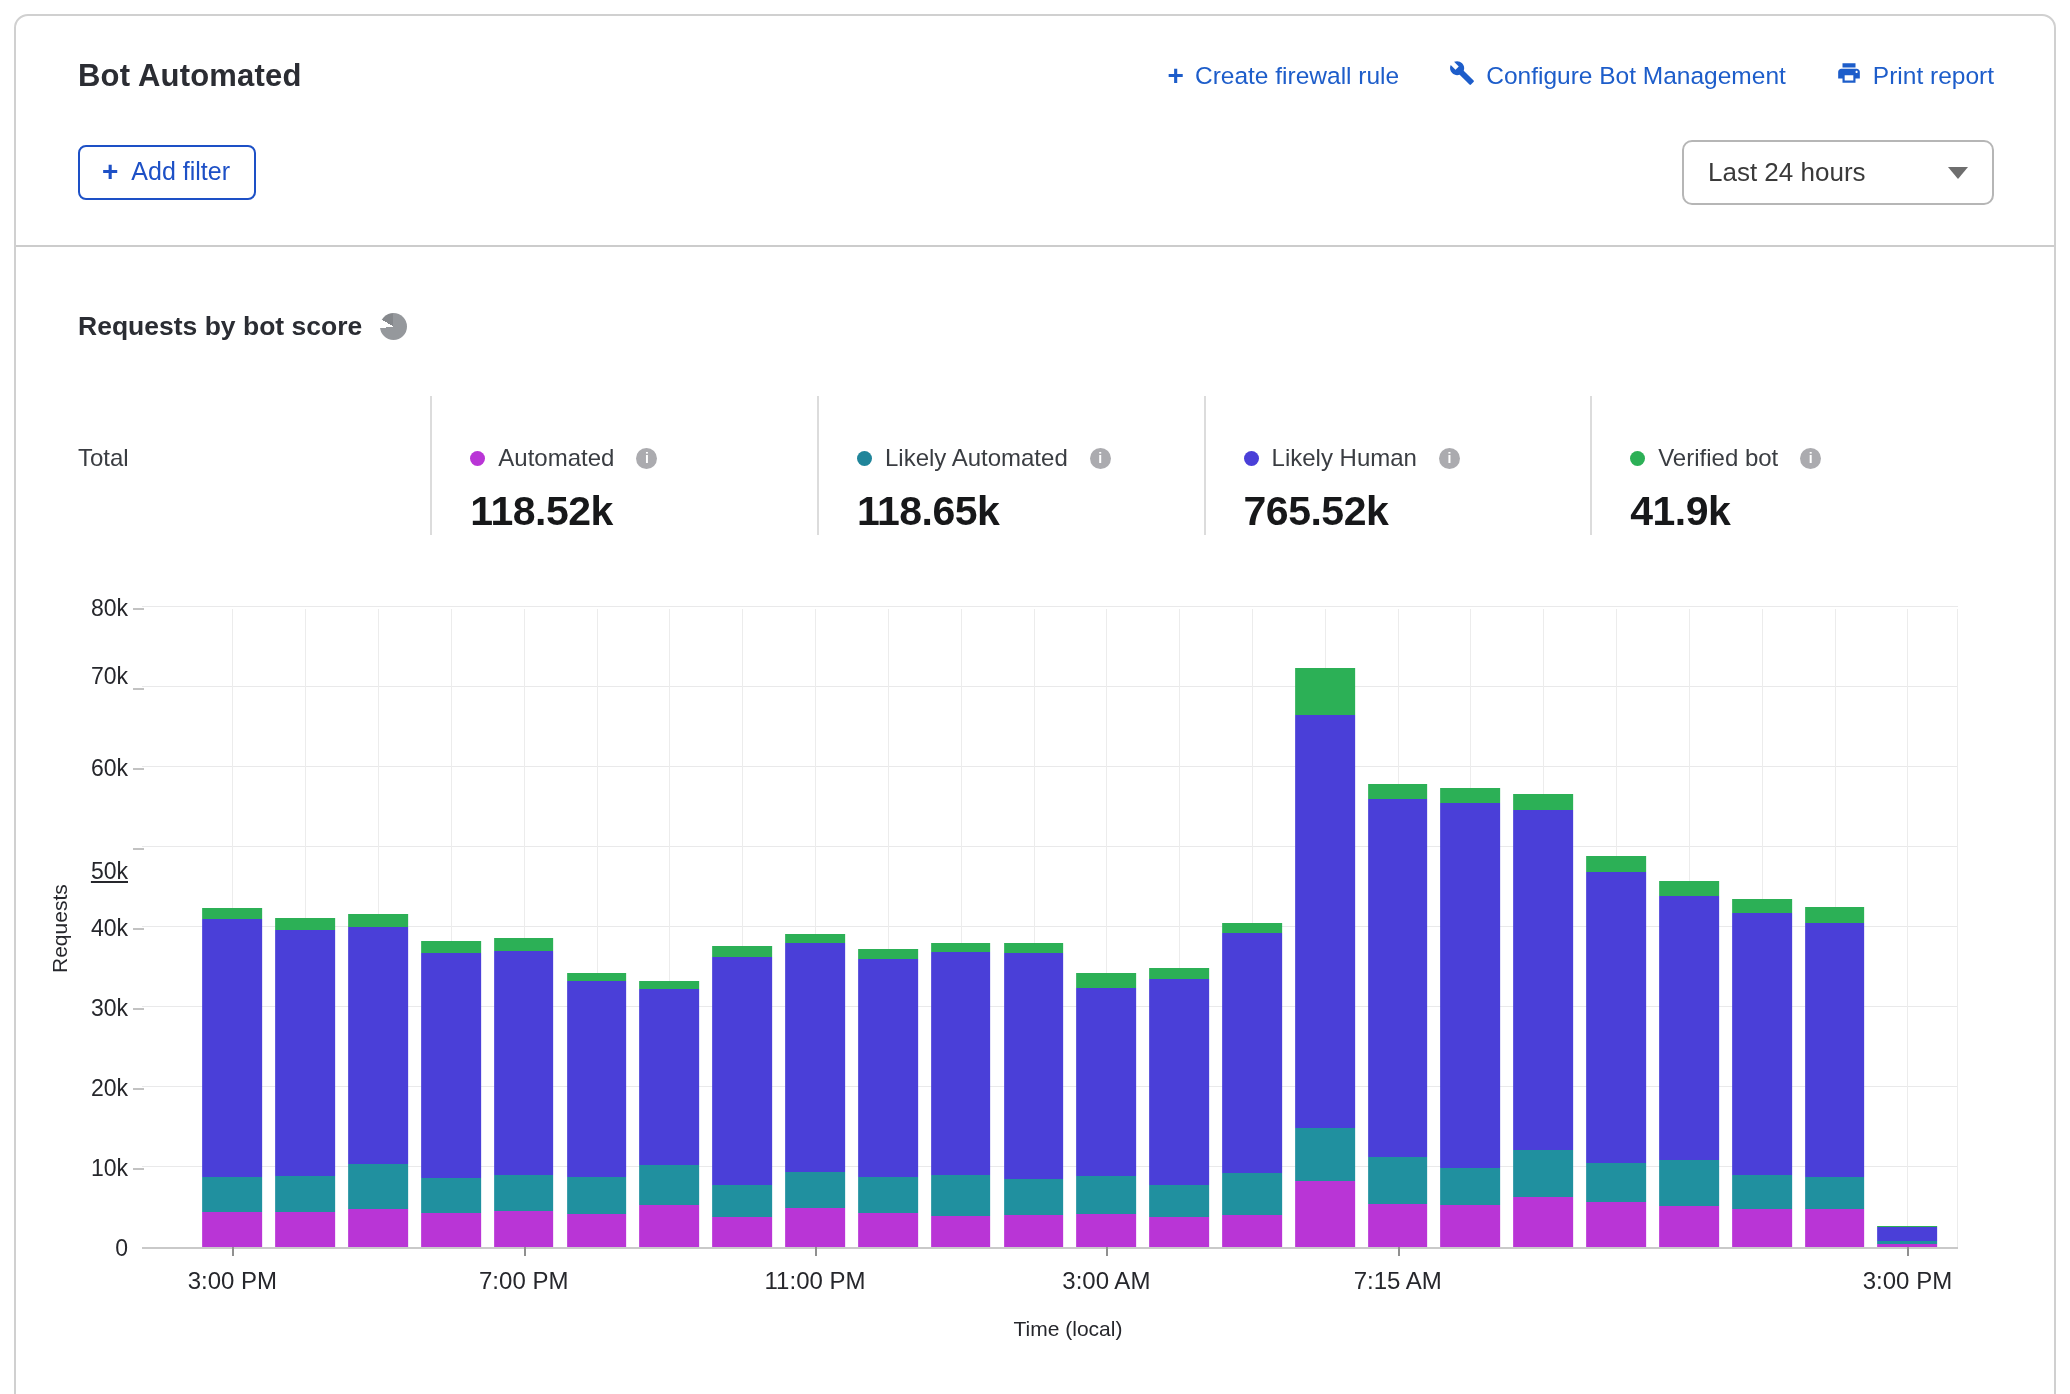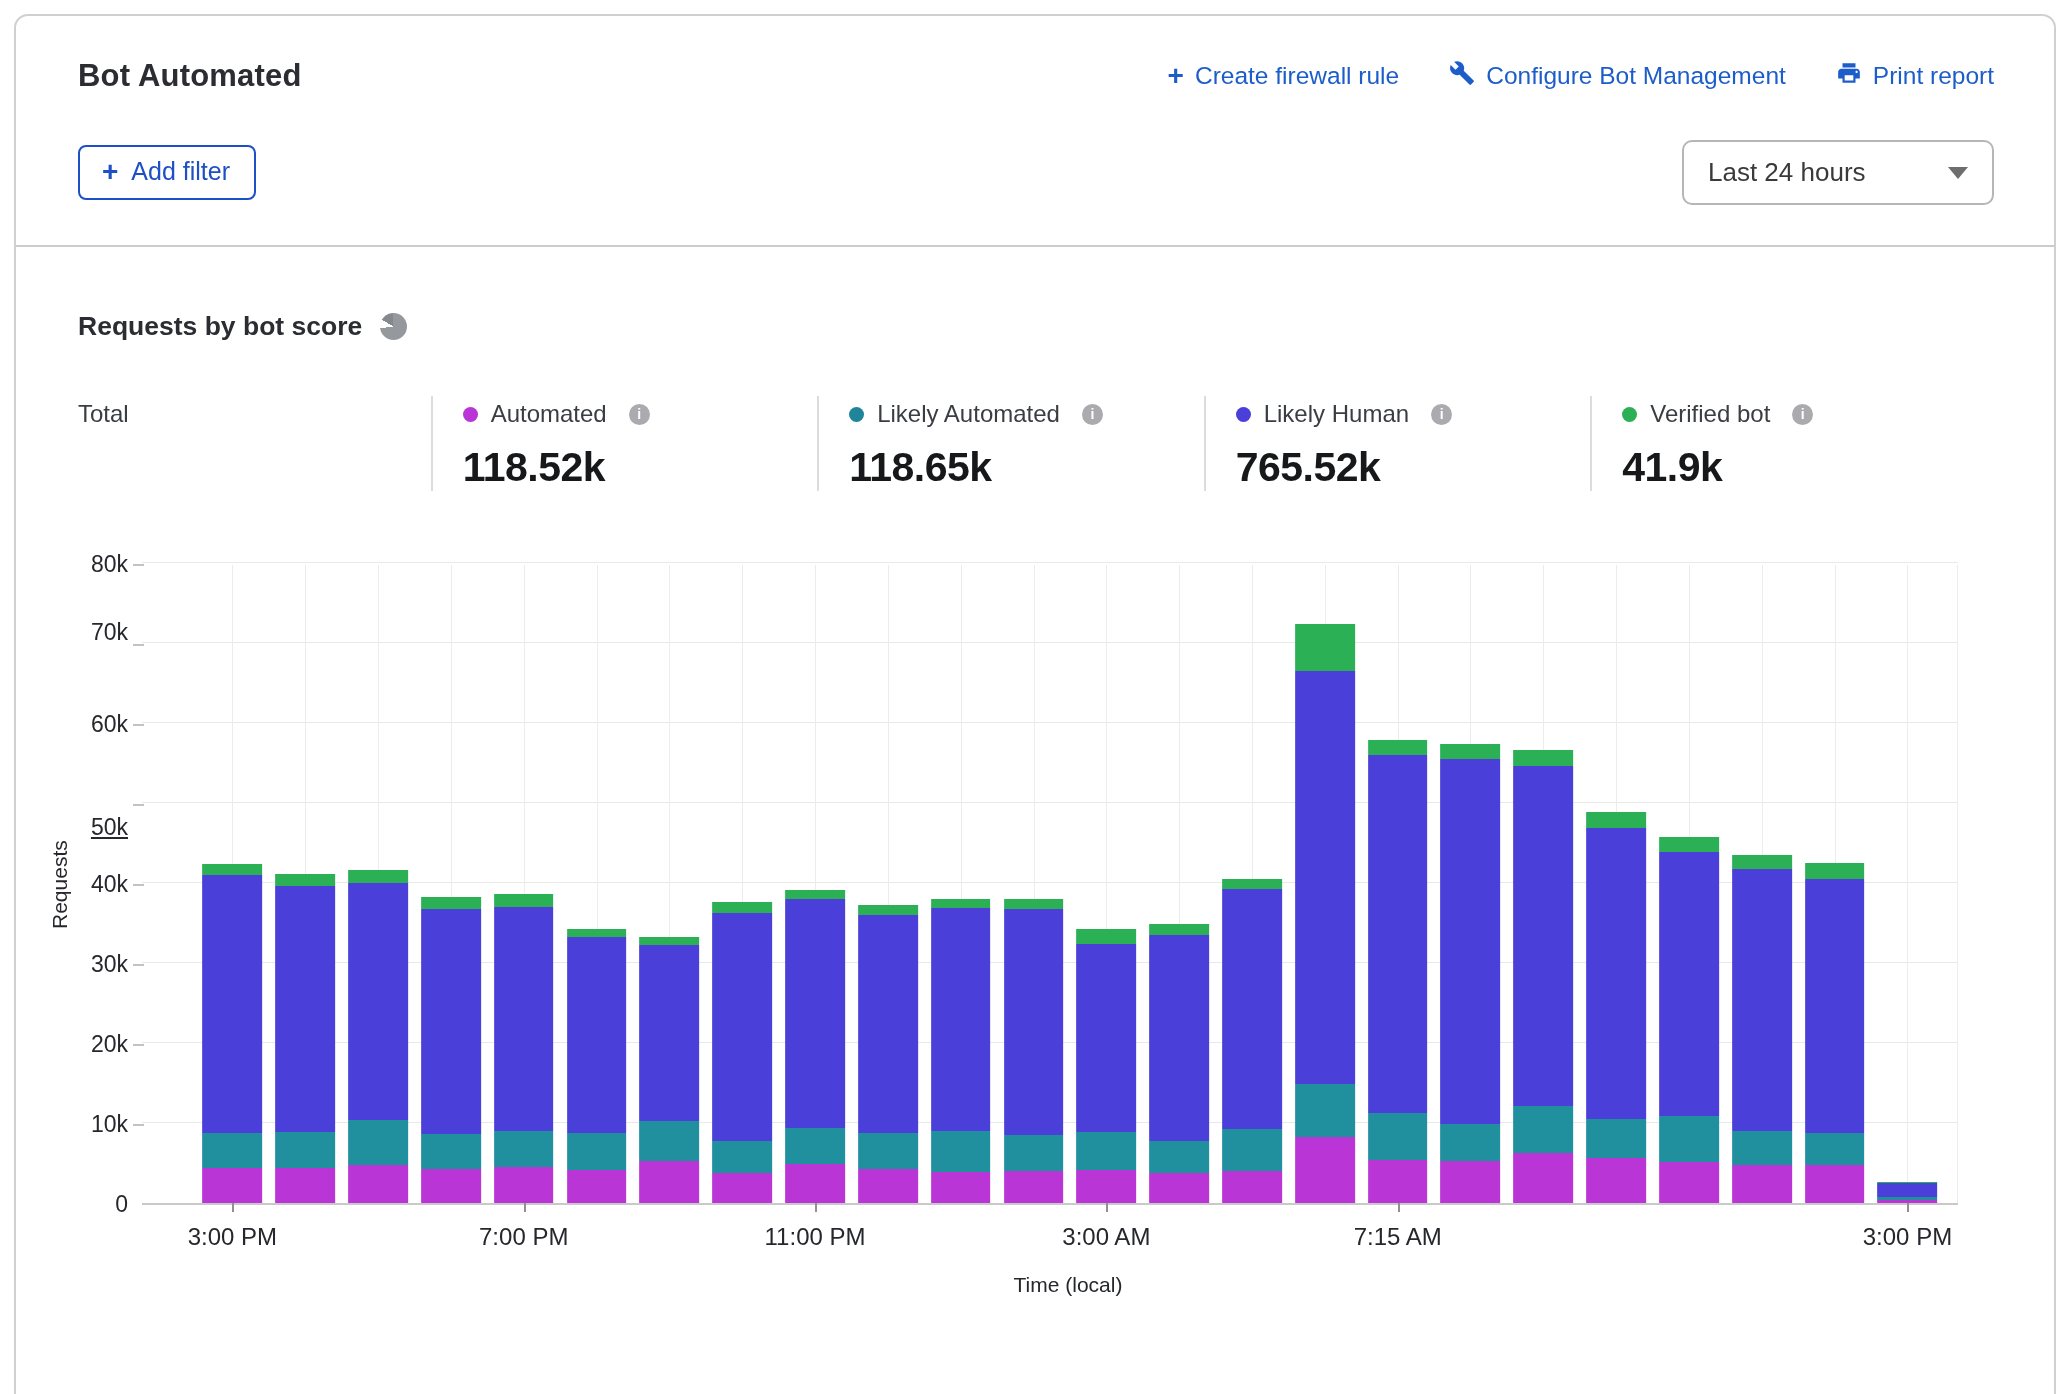--- a/index.html
+++ b/index.html
@@ -48,24 +48,24 @@
   .section { padding: 64px 60px 0 62px; }
   .section-title-row { display: flex; align-items: center; gap: 18px; }
   .section-title { font-size: 26.5px; font-weight: 700; color: #2b2d33; }
   .pie-icon {
     width: 27px; height: 27px; border-radius: 50%;
     background: conic-gradient(#95989c 0deg 262deg, #ffffff 262deg 300deg, #85888c 300deg 360deg);
   }
   
   .stats { display: flex; margin-top: 54px; }
   .stat { padding-top: 4px; }
-  .stat + .stat { border-left: 2px solid #dcdcdc; padding-left: 30px; }
+  .stat + .stat { border-left: 2px solid #dcdcdc; padding-left: 38px; }
   .stat-0 { width: 368px; }
   .stat-1 { width: 402px; } .stat-2 { width: 402px; } .stat-3 { width: 402px; } .stat-4 { width: 420px; }
-  .stat-label-row { display: flex; align-items: center; gap: 13px; }
+  .stat-label-row { display: flex; align-items: center; gap: 13px; margin-top: 44px; }
   .stat-dot { width: 15px; height: 15px; border-radius: 50%; flex: 0 0 auto; }
   .stat-label { font-size: 24px; color: #3a3d42; }
   .info-icon {
     width: 21px; height: 21px; border-radius: 50%; background: #ababaf;
     color: #fff; font-size: 14px; font-weight: 700;
     display: inline-flex; align-items: center; justify-content: center;
     margin-left: 9px; font-style: normal;
   }
   .stat-value { font-size: 41px; font-weight: 700; color: #17181a; margin-top: 16px; letter-spacing: -0.5px; }
   

